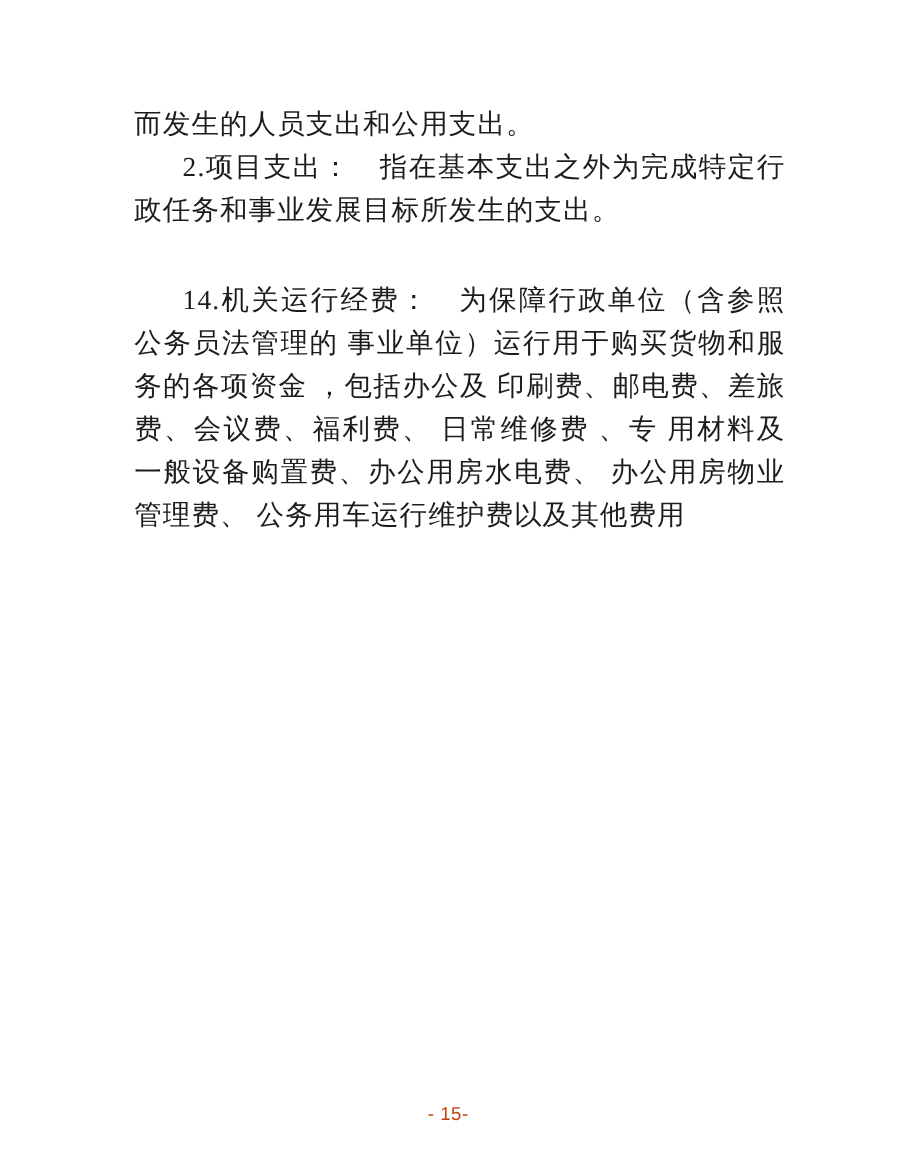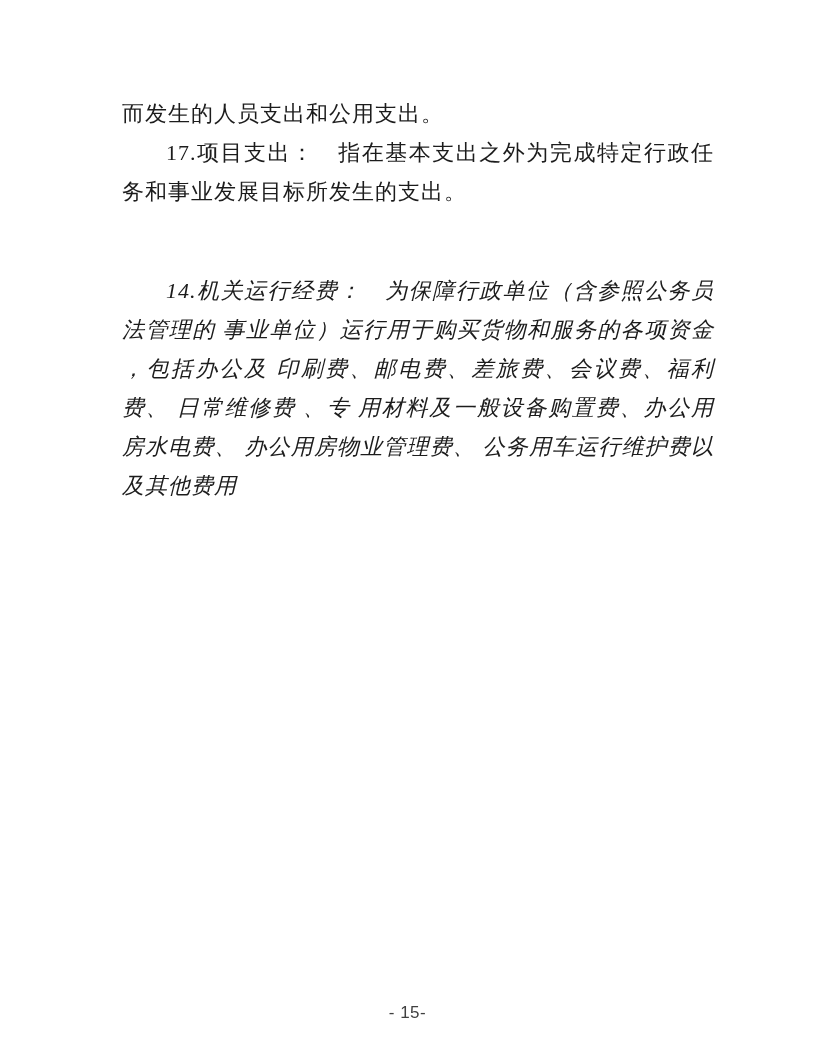--- a/index.html
+++ b/index.html
@@ -14,51 +14,50 @@
     background: #ffffff;
     overflow: hidden;
     font-family: "Liberation Serif", "DejaVu Serif", serif;
   }
   .content {
     position: absolute;
     left: 122px;
     top: 94px;
     width: 592px;
     color: #1c1c1c;
-    font-size: 22px;
+    font-size: 25px;
     line-height: 39px;
     letter-spacing: 1px;
     text-align: justify;
   }
   .para {
     margin: 0;
     word-break: break-all;
   }
   .para.indent {
     text-indent: 44px;
   }
   .para.gap {
-    margin-top: 60px;
-    font-style: italic;
+    margin-top: 43px;
   }
   .footer {
     position: absolute;
     left: 0;
     top: 1003px;
     width: 100%;
     text-align: center;
-    color: #404040;
+    color: #c2410c;
     font-family: "Liberation Sans", "DejaVu Sans", sans-serif;
     font-size: 17px;
     letter-spacing: 0.5px;
   }
 </style>
 </head>
 <body>
 
 <div class="page">
   <div class="content">
     <p class="para">而发生的人员支出和公用支出。</p>
-    <p class="para indent">17.项目支出：　指在基本支出之外为完成特定行政任务和事业发展目标所发生的支出。</p>
+    <p class="para indent">2.项目支出：　指在基本支出之外为完成特定行政任务和事业发展目标所发生的支出。</p>
     <p class="para indent gap">14.机关运行经费：　为保障行政单位（含参照公务员法管理的 事业单位）运行用于购买货物和服务的各项资金 ，包括办公及 印刷费、邮电费、差旅费、会议费、福利费、 日常维修费 、专 用材料及一般设备购置费、办公用房水电费、 办公用房物业管理费、 公务用车运行维护费以及其他费用</p>
   </div>
   <div class="footer">- 15-</div>
 </div>
 
 </body></html>

